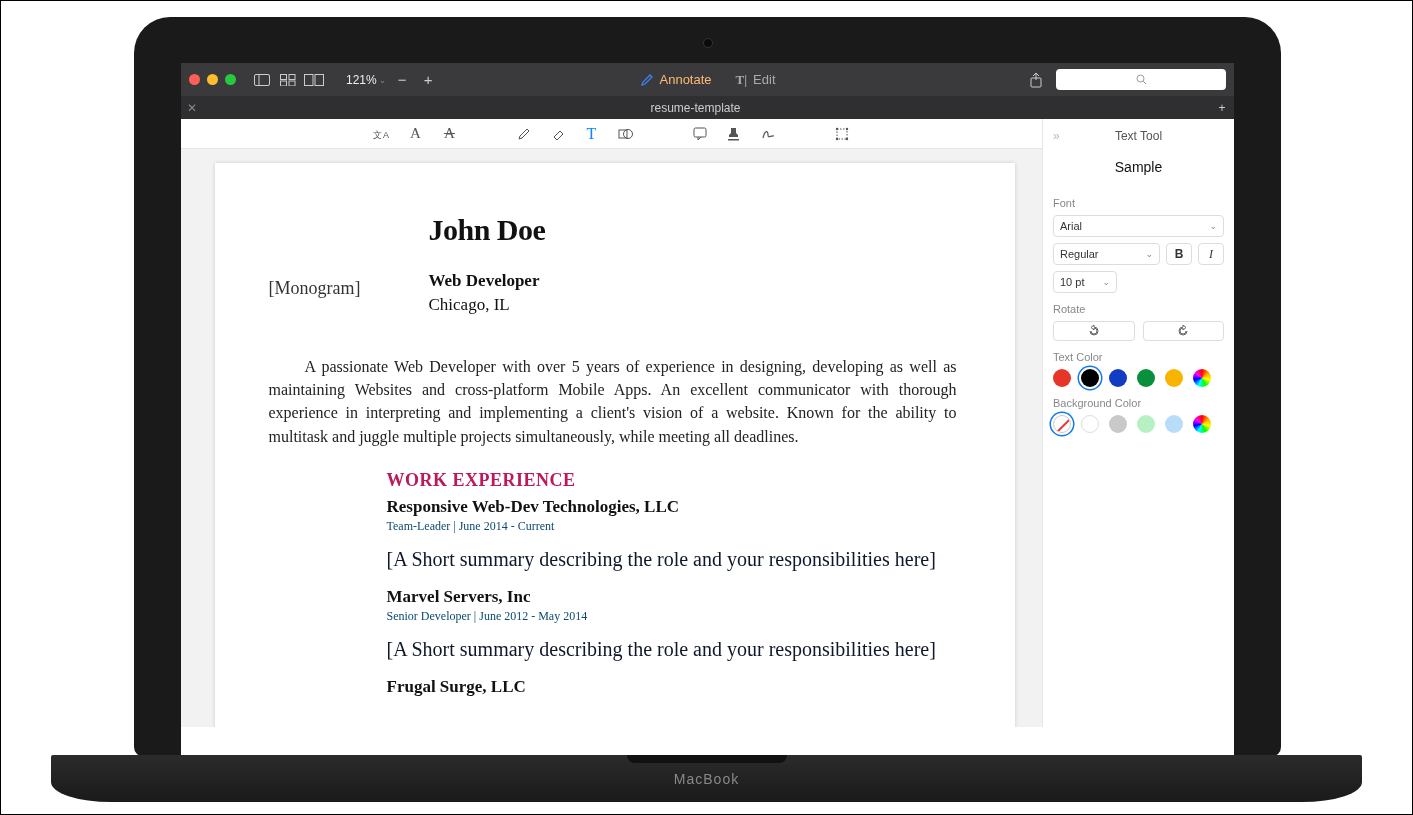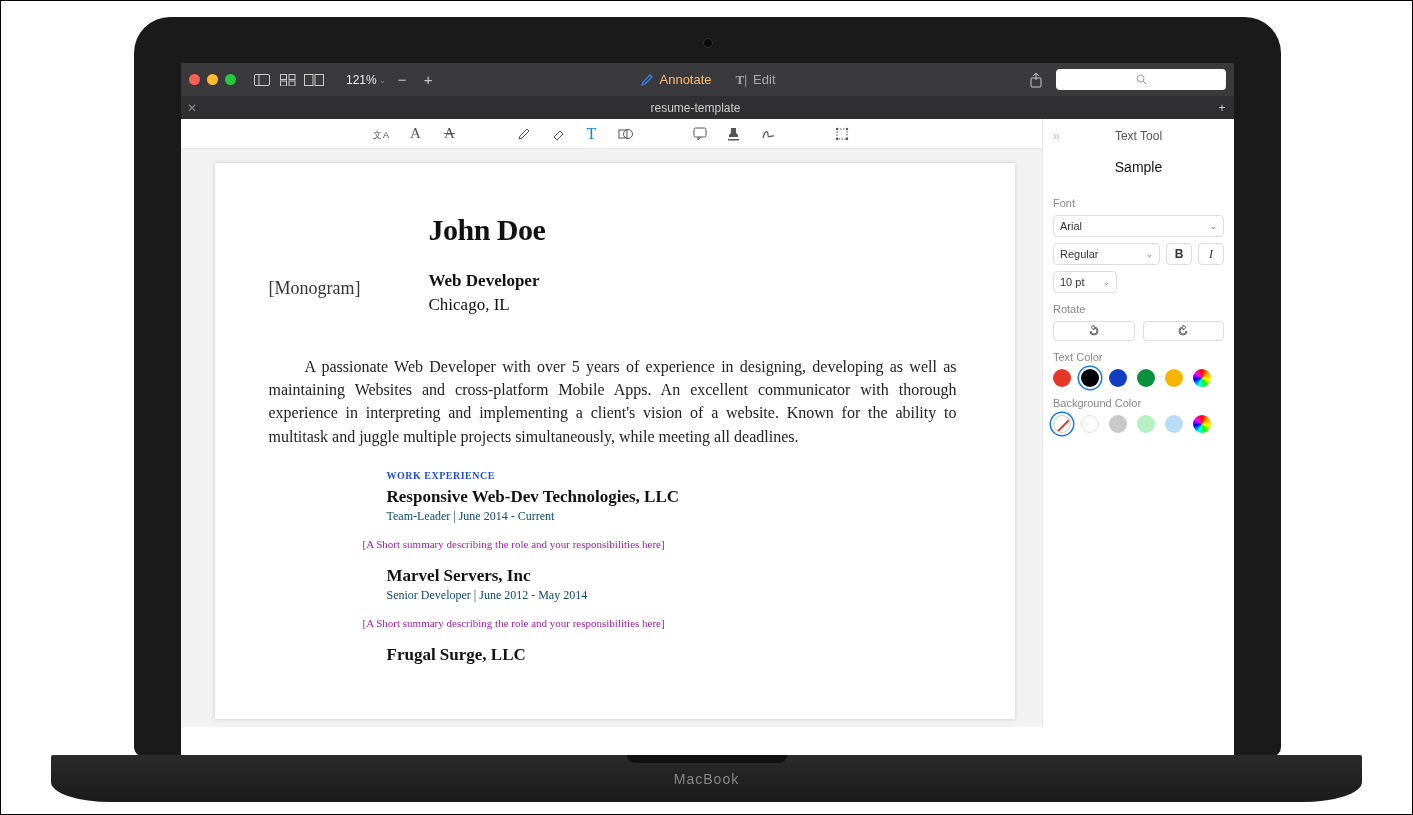--- a/index.html
+++ b/index.html
@@ -37,25 +37,25 @@
   .ann-toolbar .tool{ width:22px; height:22px; display:flex; align-items:center; justify-content:center; color:#555; border-radius:3px;}
   .ann-toolbar .tool.sel{ color:#0a84ff;}
   .ann-toolbar .spacer{ width:28px;}
   .canvas{ flex:1; background:#f2f2f2; padding:14px 18px 0 24px; overflow:hidden;}
   .page{ width:800px; background:#fff; box-shadow:0 0 4px rgba(0,0,0,.15); padding:50px 58px 40px 54px; margin:0 auto; font-family: Liberation Serif, serif; color:#111; position:relative; }
   .name{ font-size:30px; font-weight:800; margin-left:160px; margin-bottom:24px; letter-spacing:-.5px;}
   .mono{ position:absolute; left:54px; top:115px; font-size:18px; color:#333;}
   .role{ margin-left:160px; font-size:17px; font-weight:600;}
   .loc{ margin-left:160px; font-size:17px; margin-top:4px; margin-bottom:22px;}
   .summary{ font-size:16px; line-height:1.45; text-align:justify; color:#222; margin-bottom:22px; text-indent:36px;margin-top:40px;}
-  .sec-title{ margin-left:118px; font-size:10px; font-weight:700; color:#1d4ed8; letter-spacing:.5px; margin-bottom:6px; text-transform:uppercase;}
+  .sec-title{ margin-left:118px; font-size:18px; font-weight:700; color:#be185d; letter-spacing:.5px; margin-bottom:6px; text-transform:uppercase;}
   .job{ margin-left:118px; margin-bottom:14px;}
   .job-title{ font-size:17px; font-weight:700;}
   .job-sub{ font-size:12px; color:#0c4a6e; margin-top:2px;}
-  .job-desc{ margin-left:94px; font-size:11px; color:#a21caf; margin-bottom:16px;}
+  .job-desc{ margin-left:118px; font-size:20px; color:#0f172a; margin-bottom:16px;}
 
   
   .inspector{ width:192px; background:#fff; border-left:1px solid #e5e5e5; padding:8px 10px; font-size:12px; color:#333;}
   .insp-head{ display:flex; align-items:center; justify-content:center; font-size:12px; color:#555; position:relative; height:18px;}
   .insp-collapse{ position:absolute; left:0; color:#bbb;}
   .sample{ text-align:center; font-size:14px; color:#111; margin:14px 0 22px 0;}
   .label{ font-size:11px; color:#888; margin-bottom:6px; margin-top:10px;}
   .select{ width:100%; height:22px; border:1px solid #ddd; border-radius:4px; background:#fff; padding:0 6px; display:flex; align-items:center; justify-content:space-between; color:#333; font-size:11px;}
   .row{ display:flex; gap:6px;}
   .weight-sel{ flex:1;}

